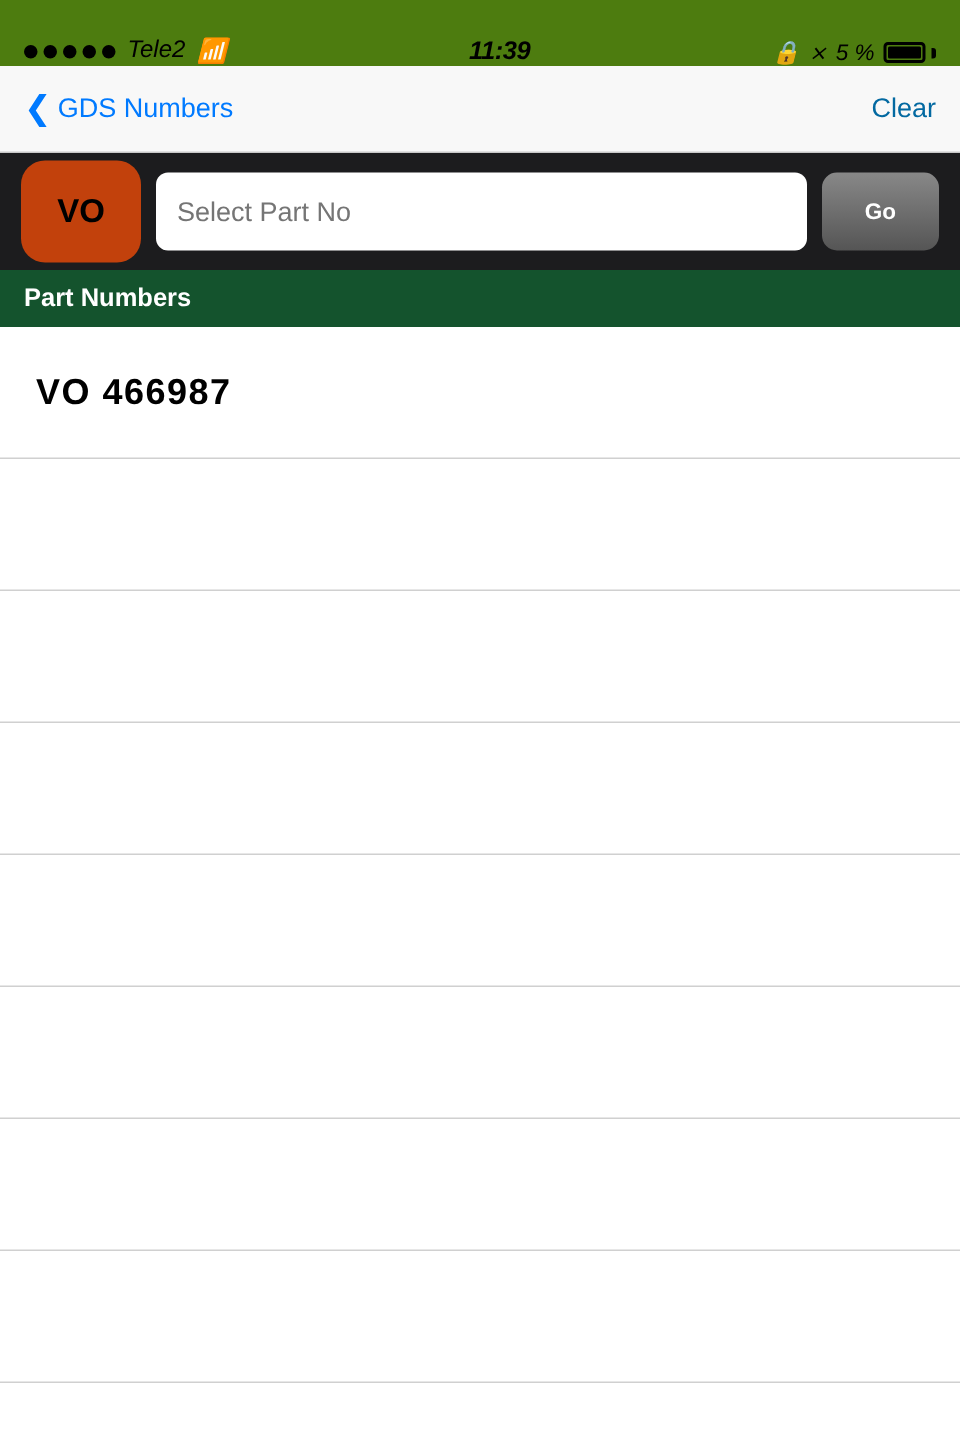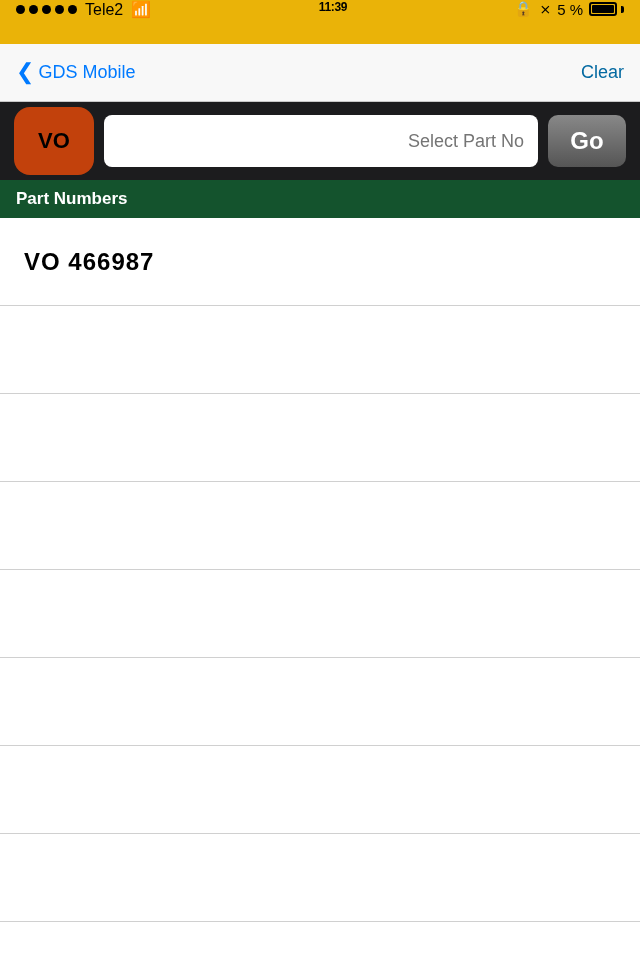--- a/index.html
+++ b/index.html
@@ -8,43 +8,44 @@
       width: 640px;
       height: 960px;
       font-family: -apple-system, 'Helvetica Neue', Helvetica, Arial, sans-serif;
       background: #fff;
       overflow: hidden;
     }
 
     
     .status-bar {
       height: 44px;
-      background: #eab308;
-      display: flex;
-      align-items: flex-start;
+      background: #4d7c0f;
+      display: flex;
+      align-items: flex-end;
       justify-content: space-between;
       padding: 0 16px;
       font-size: 16px;
       font-weight: 500;
+      font-style: italic;
     }
     .status-left {
       display: flex;
       align-items: center;
       gap: 8px;
     }
     .signal-dots {
       display: flex; gap: 4px;
     }
     .signal-dot {
       width: 9px; height: 9px;
       background: #000;
       border-radius: 50%;
     }
     .status-center {
-      font-size: 12px;
+      font-size: 17px;
       font-weight: 600;
       letter-spacing: -0.3px;
     }
     .status-right {
       display: flex;
       align-items: center;
       gap: 6px;
       font-size: 15px;
     }
     .battery-container {
@@ -138,31 +139,30 @@
     .part-input {
       flex: 1;
       background: #fff;
       border: none;
       border-radius: 8px;
       height: 52px;
       padding: 0 14px;
       font-size: 18px;
       color: #999;
       outline: none;
-      text-align: right;
     }
     .go-button {
       background: linear-gradient(to bottom, #888, #555);
       border-radius: 10px;
       height: 52px;
       width: 78px;
       display: flex;
       align-items: center;
       justify-content: center;
-      font-size: 24px;
+      font-size: 15px;
       font-weight: 700;
       color: #fff;
       cursor: pointer;
       flex-shrink: 0;
     }
 
     
     .section-header {
       background: #14532d;
       padding: 6px 16px;
@@ -221,21 +221,21 @@
         <div class="battery-fill"></div>
       </div>
       <div class="battery-tip"></div>
     </div>
   </div>
 </div>
 
 <div class="nav-bar" style="position:relative;">
   <div class="nav-back">
     <span class="nav-back-chevron">❮</span>
-    <span>GDS Mobile</span>
+    <span>GDS Numbers</span>
   </div>
   <div class="nav-clear">Clear</div>
 </div>
 
 <div class="search-bar">
   <div class="prefix-box">
     <span>VO</span>
   </div>
   <input class="part-input" type="text" placeholder="Select Part No" style="">
   <div class="go-button">

